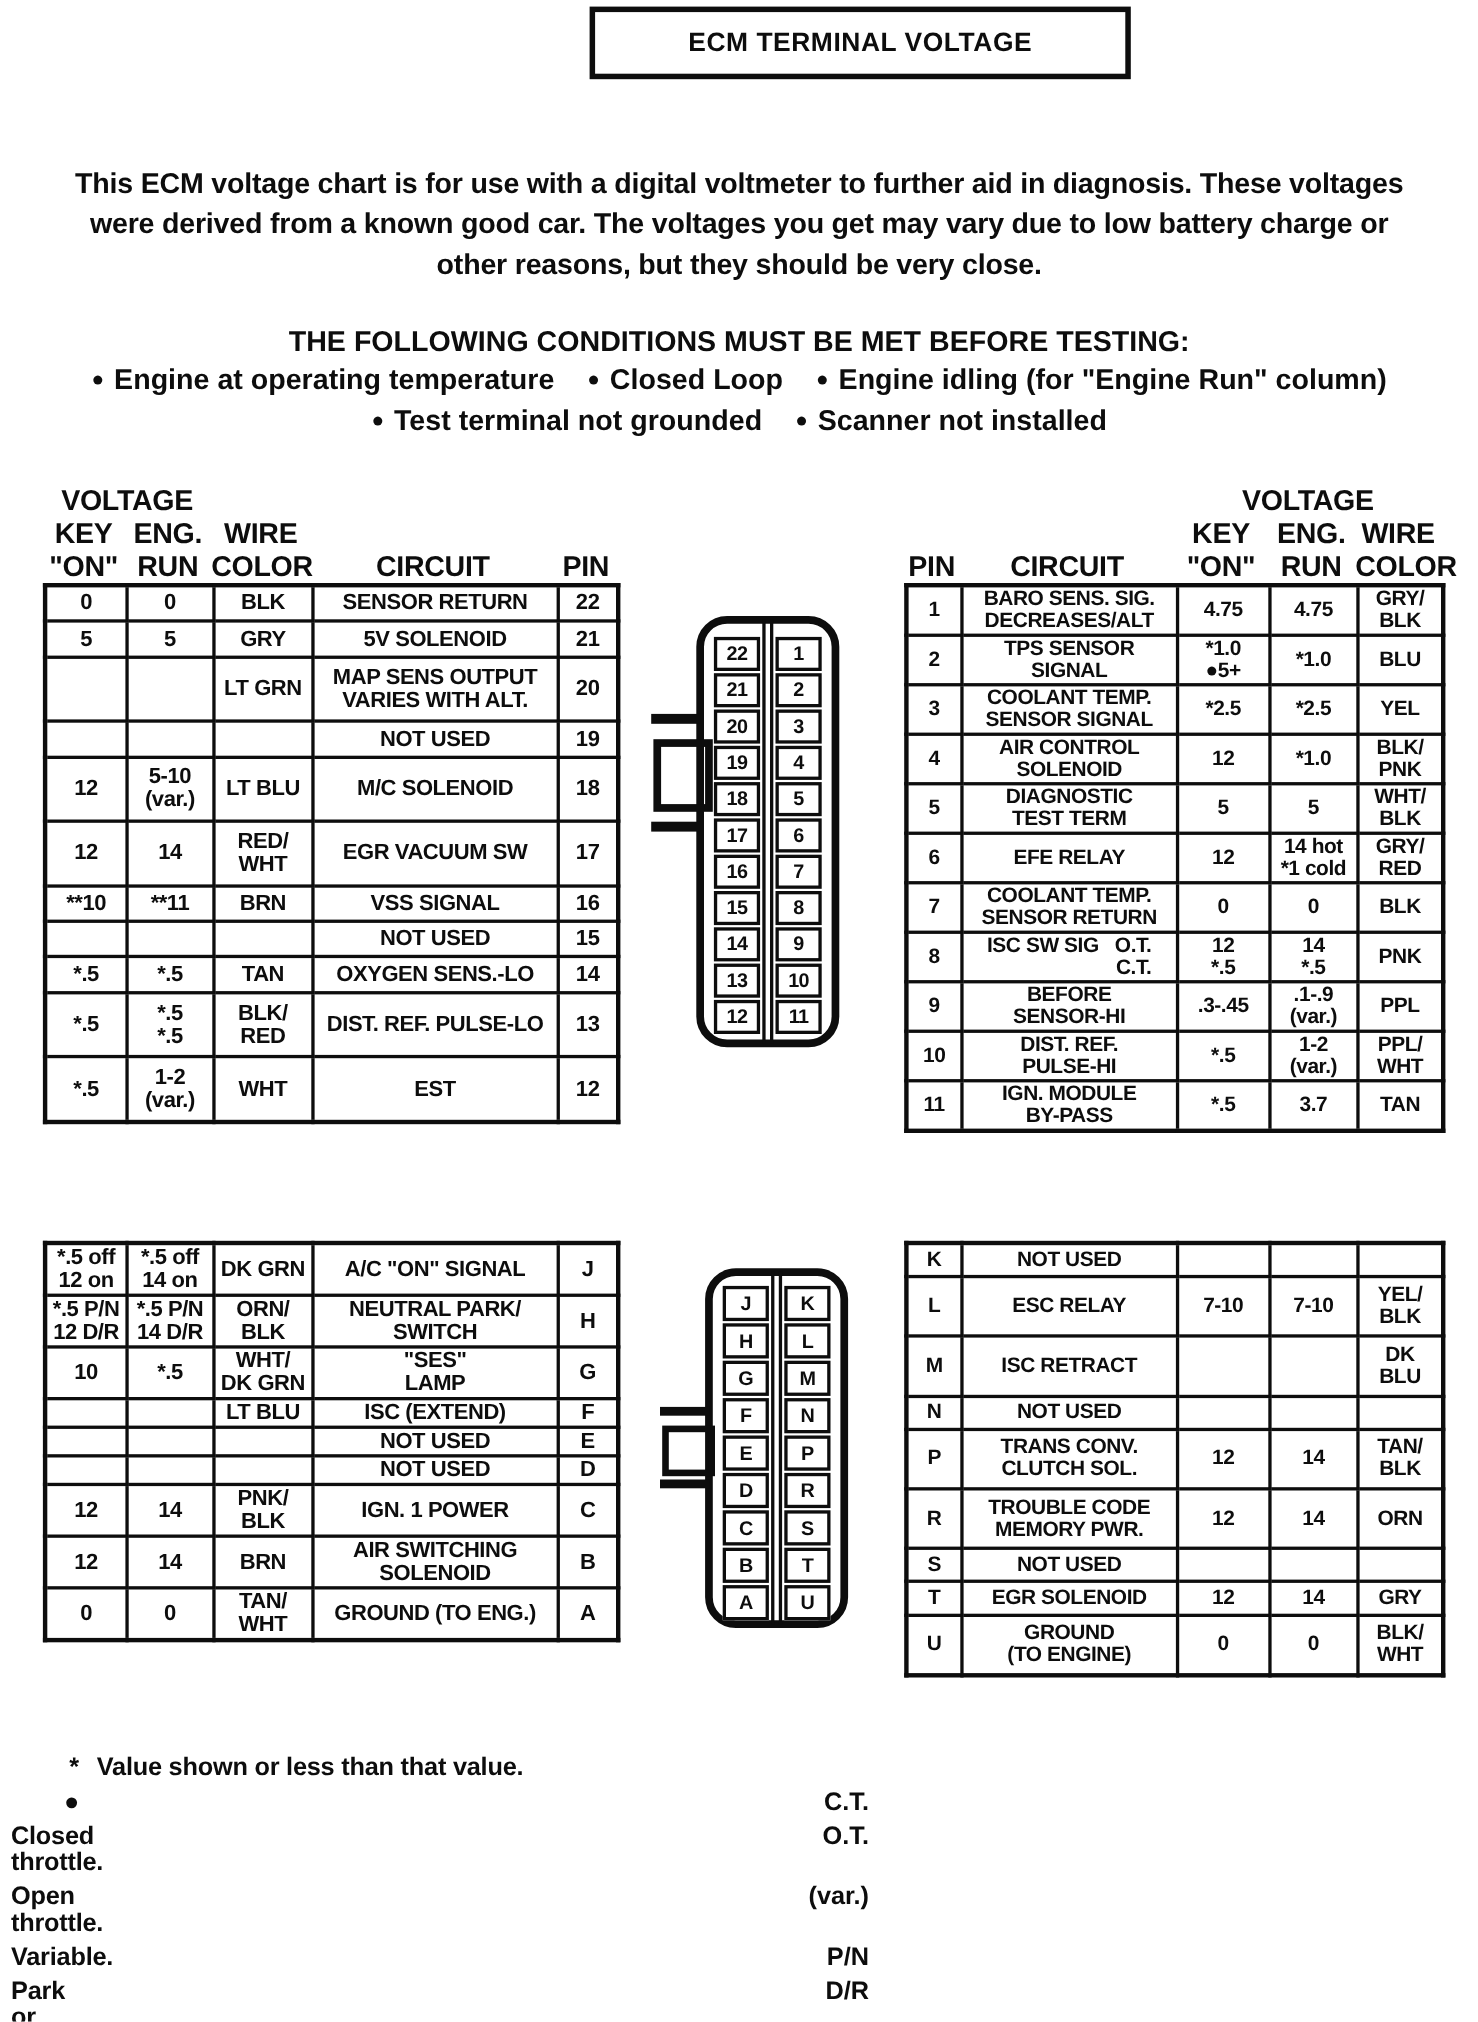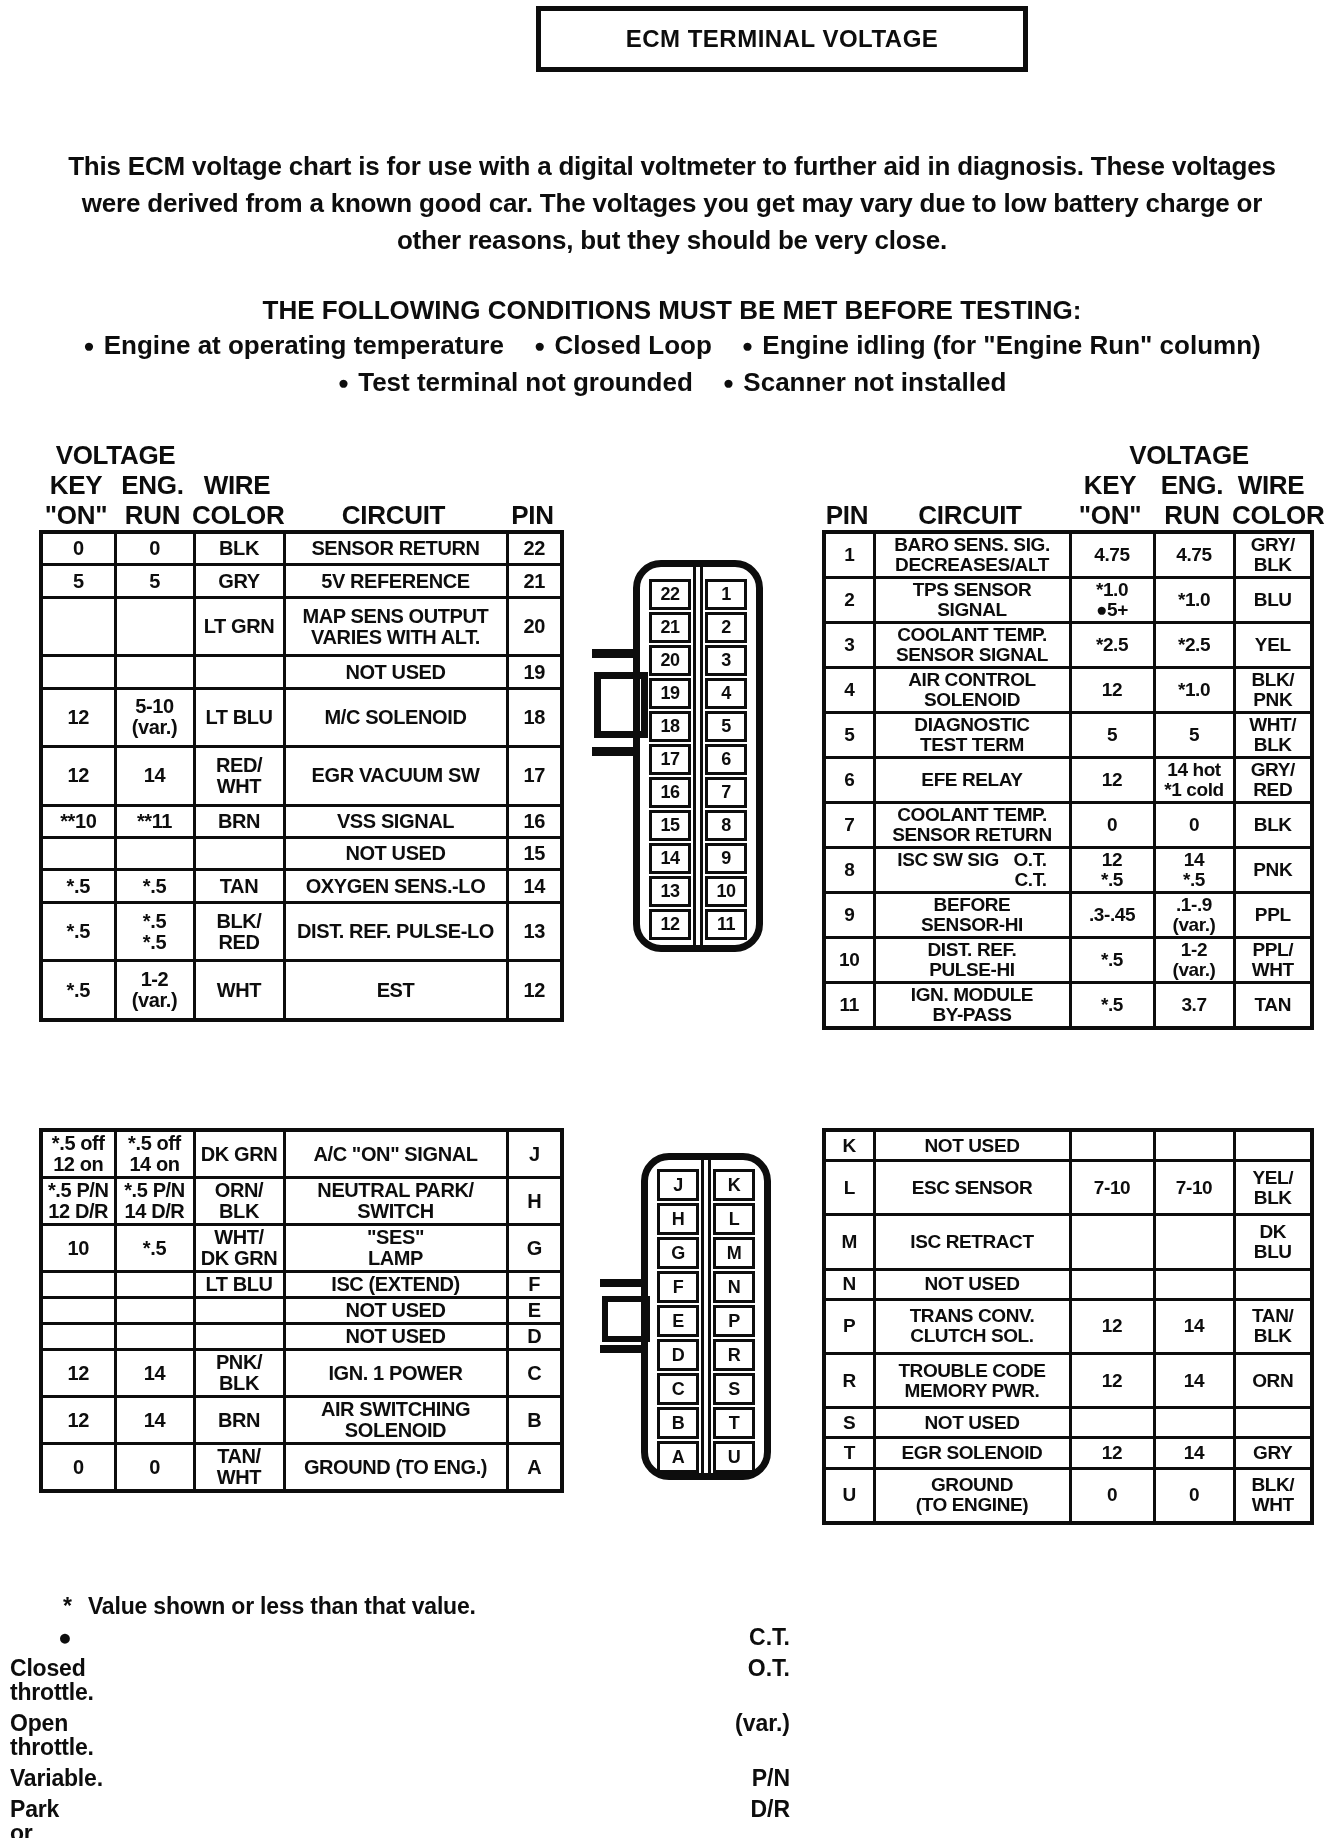--- a/index.html
+++ b/index.html
@@ -148,21 +148,21 @@
           <td class="col-on">0</td>
           <td class="col-run">0</td>
           <td class="col-color">BLK</td>
           <td class="col-circuit">SENSOR RETURN</td>
           <td class="col-pin">22</td>
         </tr>
         <tr>
           <td class="col-on">5</td>
           <td class="col-run">5</td>
           <td class="col-color">GRY</td>
-          <td class="col-circuit">5V REFERENCE</td>
+          <td class="col-circuit">5V SOLENOID</td>
           <td class="col-pin">21</td>
         </tr>
         <tr>
           <td class="col-on"></td>
           <td class="col-run"></td>
           <td class="col-color">LT GRN</td>
           <td class="col-circuit">MAP SENS OUTPUT
 VARIES WITH ALT.</td>
           <td class="col-pin">20</td>
         </tr>
@@ -437,21 +437,21 @@
     <tbody>
         <tr>
           <td class="col-pin">K</td>
           <td class="col-circuit">NOT USED</td>
           <td class="col-on"></td>
           <td class="col-run"></td>
           <td class="col-color"></td>
         </tr>
         <tr>
           <td class="col-pin">L</td>
-          <td class="col-circuit">ESC SENSOR</td>
+          <td class="col-circuit">ESC RELAY</td>
           <td class="col-on">7-10</td>
           <td class="col-run">7-10</td>
           <td class="col-color">YEL/
 BLK</td>
         </tr>
         <tr>
           <td class="col-pin">M</td>
           <td class="col-circuit">ISC RETRACT</td>
           <td class="col-on"></td>
           <td class="col-run"></td>

